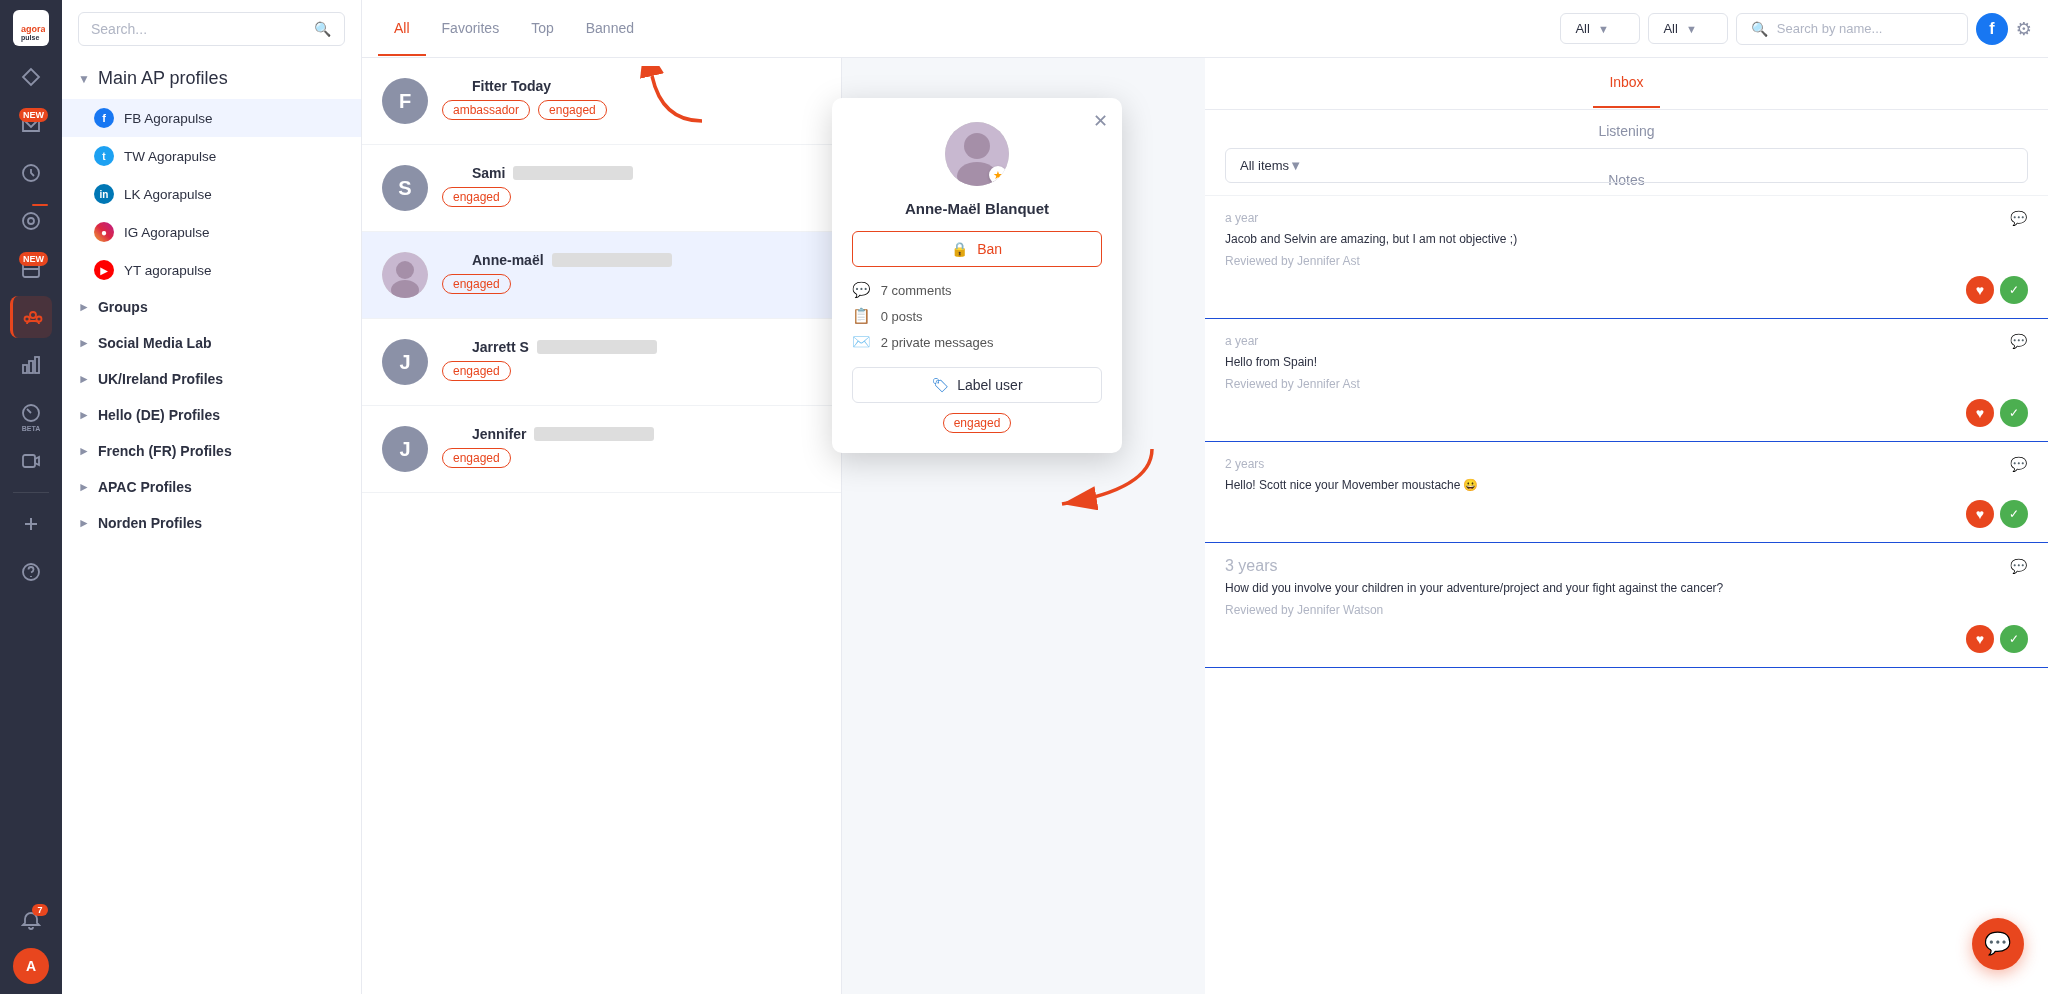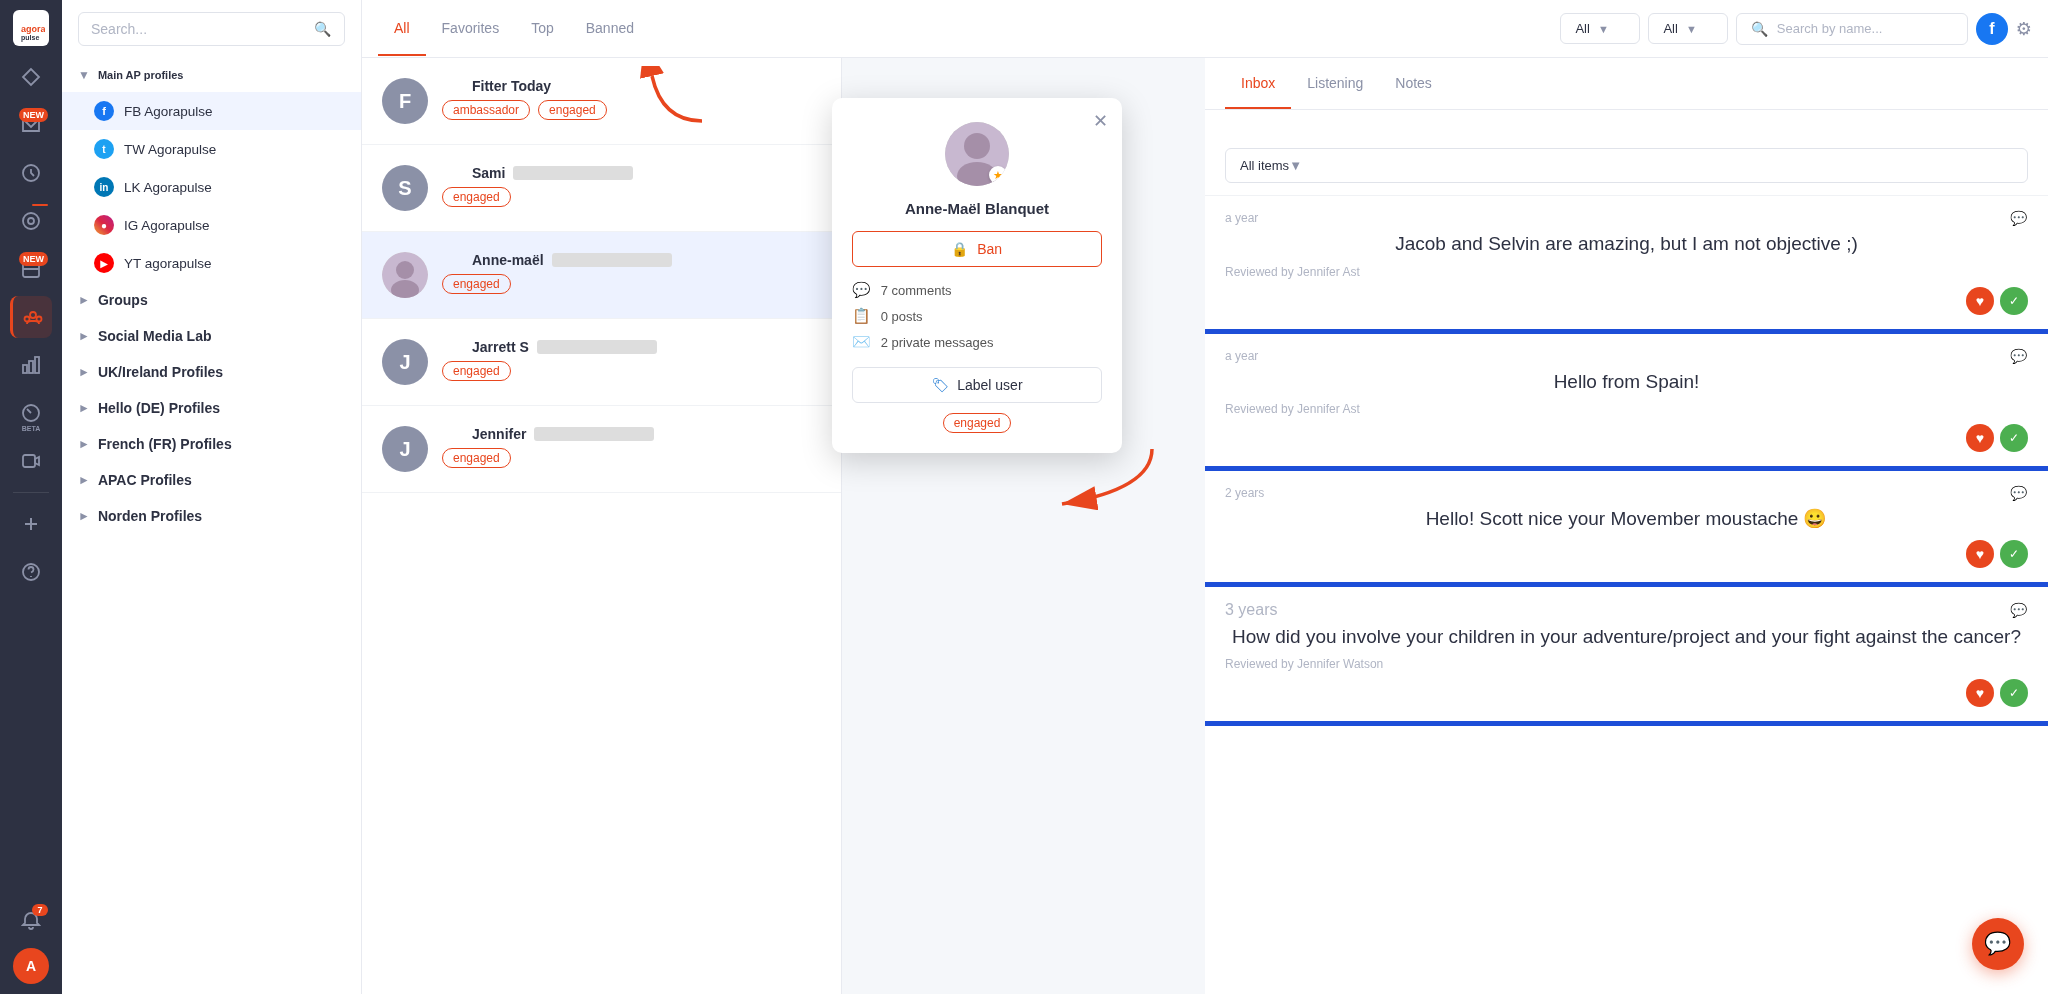--- a/index.html
+++ b/index.html
@@ -29,21 +29,21 @@
     .sidebar-search { padding: 12px 16px; }
     .search-input-wrap { display: flex; align-items: center; border: 1px solid #e0e3ea; border-radius: 6px; padding: 8px 12px; gap: 8px; }
     .search-input-wrap input { border: none; outline: none; flex: 1; font-size: 14px; color: #2d3142; background: transparent; }
     .search-input-wrap input::placeholder { color: #b0b5c4; }
     .search-icon { color: #b0b5c4; font-size: 14px; }
 
     .sidebar-content { flex: 1; overflow-y: auto; }
     .sidebar-section { }
     .sidebar-section-header { display: flex; align-items: center; gap: 8px; padding: 10px 16px; cursor: pointer; }
     .sidebar-section-header .chevron { color: #8b91a7; font-size: 12px; }
-    .sidebar-section-title { font-size: 11px; font-weight: 700; color: #2d3142; }
+    .sidebar-section-title { font-size: 18px; font-weight: 400; color: #2d3142; }
     .sidebar-section-items { }
     .sidebar-item { display: flex; align-items: center; gap: 10px; padding: 9px 16px 9px 32px; cursor: pointer; border-radius: 0; }
     .sidebar-item.active { background: #f0f4ff; }
     .sidebar-item-icon { width: 22px; height: 22px; border-radius: 4px; display: flex; align-items: center; justify-content: center; flex-shrink: 0; }
     .sidebar-item-label { font-size: 13.5px; color: #2d3142; }
     .sidebar-group-header { display: flex; align-items: center; gap: 8px; padding: 10px 16px; cursor: pointer; }
     .sidebar-group-header .chevron { color: #8b91a7; font-size: 12px; }
     .sidebar-group-label { font-size: 14px; font-weight: 600; color: #2d3142; }
 
     
@@ -95,29 +95,29 @@
     .popup-ban-btn { display: flex; align-items: center; justify-content: center; gap: 8px; width: 100%; border: 1.5px solid #e8461e; color: #e8461e; background: #fff; border-radius: 6px; padding: 9px 0; font-size: 14px; font-weight: 500; cursor: pointer; margin-bottom: 14px; }
     .popup-stats { display: flex; flex-direction: column; gap: 8px; margin-bottom: 16px; }
     .popup-stat { display: flex; align-items: center; gap: 10px; font-size: 13px; color: #555; }
     .popup-stat-icon { font-size: 15px; color: #8b91a7; }
     .popup-label-btn { display: flex; align-items: center; justify-content: center; gap: 8px; width: 100%; border: 1px solid #e0e3ea; color: #2d3142; background: #fff; border-radius: 6px; padding: 9px 0; font-size: 14px; cursor: pointer; margin-bottom: 10px; }
     .popup-label-icon { color: #1976d2; font-size: 14px; }
     .popup-engaged-tag { display: flex; align-items: center; justify-content: center; margin-top: 8px; }
 
     
     .right-panel { flex: 1; display: flex; flex-direction: column; background: #fff; overflow: hidden; }
-    .right-panel-tabs { display: flex; align-items: center; padding: 0 20px; border-bottom: 1px solid #e8eaf0; height: 52px; flex-shrink: 0; }
+    .right-panel-tabs { display: flex; align-items: center; padding: 0 20px; border-bottom: 1px solid #e8eaf0; height: 52px; flex-shrink: 0; flex-direction: column; }
     .right-tab { padding: 16px 16px; font-size: 14px; color: #8b91a7; cursor: pointer; border-bottom: 2px solid transparent; margin-bottom: -1px; }
     .right-tab.active { color: #e8461e; border-bottom-color: #e8461e; }
     .right-panel-filter { padding: 12px 20px; border-bottom: 1px solid #f0f2f5; flex-shrink: 0; }
     .all-items-dropdown { display: flex; align-items: center; justify-content: flex-start; border: 1px solid #e0e3ea; border-radius: 6px; padding: 9px 14px; font-size: 13px; color: #2d3142; cursor: pointer; min-width: 220px; margin-top: 26px; }
     .right-panel-items { flex: 1; overflow-y: auto; }
-    .inbox-item { padding: 14px 20px; border-bottom: 5px solid #1d4ed8; }
+    .inbox-item { padding: 14px 20px; border-bottom: 1px solid #1d4ed8; }
     .inbox-item-top { display: flex; align-items: center; justify-content: space-between; margin-bottom: 4px; }
-    .inbox-item-text { font-size: 19px; color: #2d3142; margin-bottom: 6px; line-height: 1.5; text-align: center; }
+    .inbox-item-text { font-size: 12px; color: #2d3142; margin-bottom: 6px; line-height: 1.5; }
     .inbox-item-reviewer { font-size: 12px; color: #b0b5c4; margin-bottom: 8px; }
     .inbox-item-actions { display: flex; gap: 6px; justify-content: flex-end; }
     .action-btn-red { width: 28px; height: 28px; background: #e8461e; border-radius: 50%; display: flex; align-items: center; justify-content: center; color: #fff; font-size: 14px; cursor: pointer; }
     .action-btn-green { width: 28px; height: 28px; background: #4caf50; border-radius: 50%; display: flex; align-items: center; justify-content: center; color: #fff; font-size: 12px; cursor: pointer; }
 
     
     .chat-bubble { position: fixed; bottom: 24px; right: 24px; width: 52px; height: 52px; background: #e8461e; border-radius: 50%; display: flex; align-items: center; justify-content: center; color: #fff; font-size: 22px; cursor: pointer; box-shadow: 0 4px 16px rgba(232,70,30,0.4); z-index: 500; }
 
     
     ::-webkit-scrollbar { width: 4px; }

